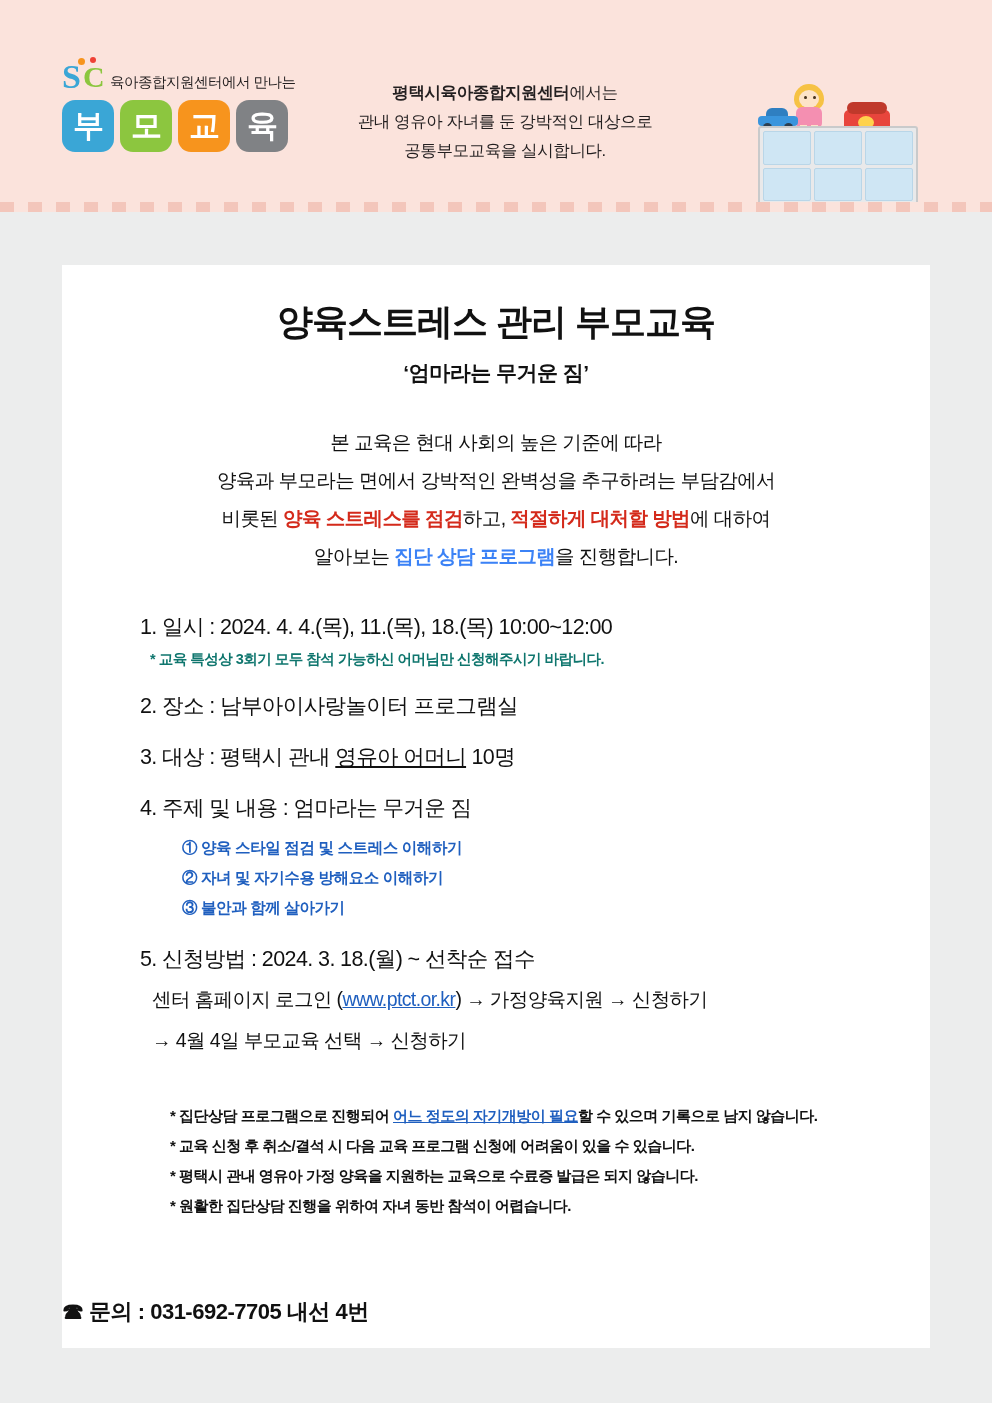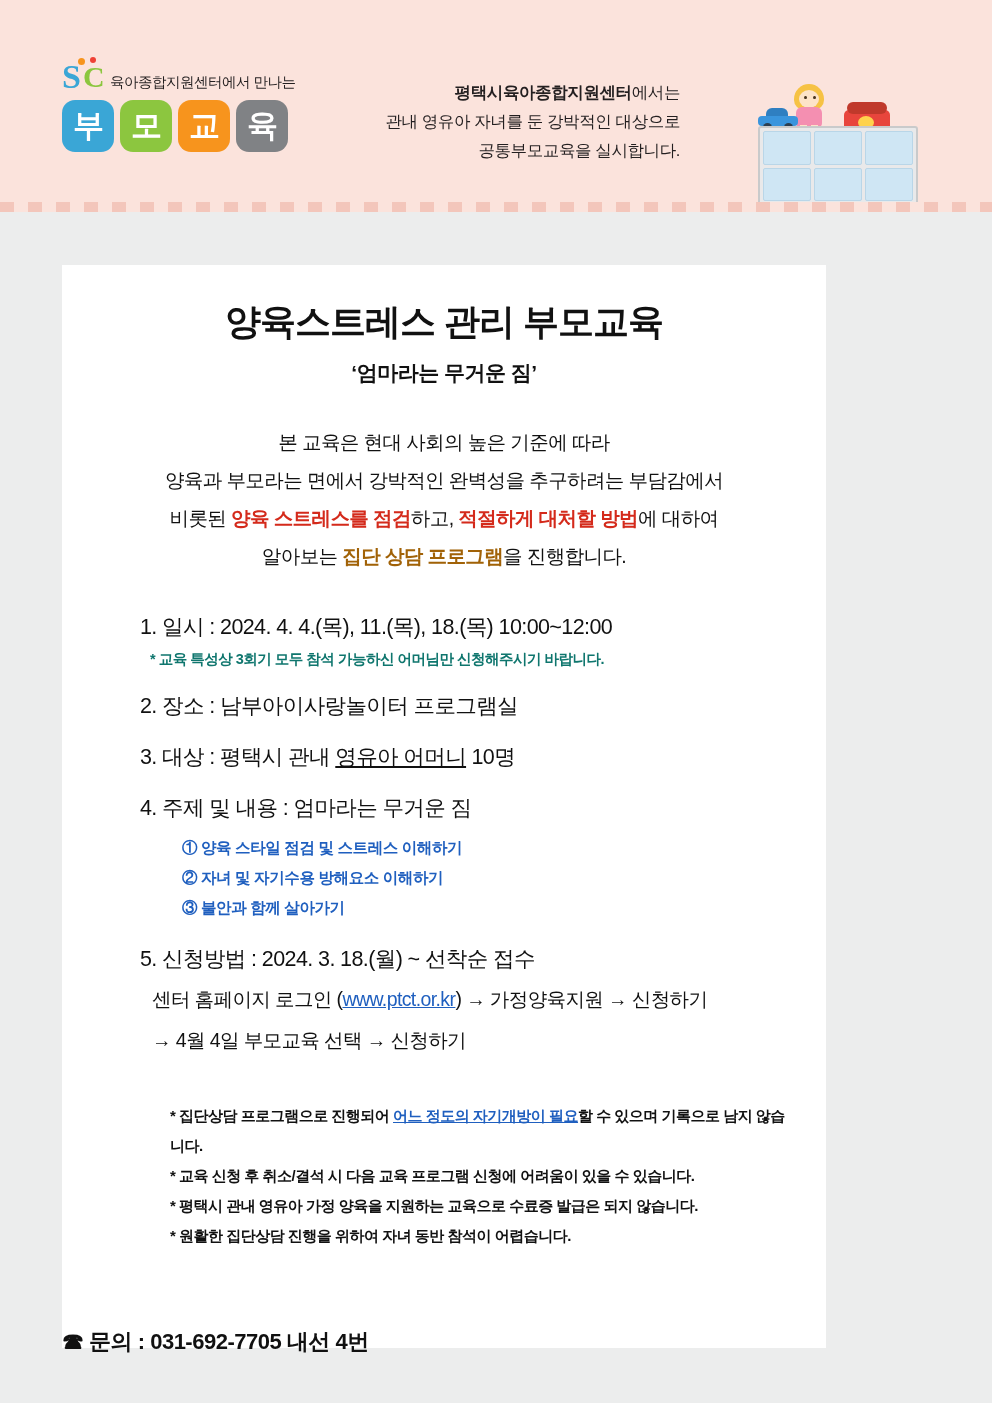--- a/index.html
+++ b/index.html
@@ -111,21 +111,21 @@
   .ch.c1 { background: #3aa6d6; }
   .ch.c2 { background: #8cc63f; }
   .ch.c3 { background: #f7941d; }
   .ch.c4 { background: #808285; }
 
   .header-text {
     position: absolute;
     left: 330px;
     top: 78px;
     width: 350px;
-    text-align: right;
+    text-align: center;
     line-height: 1.75;
     font-size: 16.5px;
     color: #231f20;
     letter-spacing: -0.4px;
   }
   .header-text .b { font-weight: bold; }
 
   
   .illus {
     position: absolute;
@@ -213,21 +213,21 @@
     left: 0;
     top: 212px;
     width: 992px;
     height: 1191px;
     background: #eceded;
   }
   .paper {
     position: absolute;
     left: 62px;
     top: 265px;
-    width: 764px;
+    width: 868px;
     height: 1083px;
     background: #ffffff;
     box-sizing: border-box;
   }
 
   .title {
     text-align: center;
     font-size: 36px;
     font-weight: bold;
     color: #111111;
@@ -246,21 +246,21 @@
   .intro {
     margin-top: 36px;
     text-align: center;
     font-size: 19.5px;
     line-height: 1.95;
     color: #111111;
     letter-spacing: -0.6px;
     padding: 0 58px;
   }
   .intro .red { color: #d42a1b; font-weight: bold; }
-  .intro .blue { color: #a16207; font-weight: bold; }
+  .intro .blue { color: #3b82f6; font-weight: bold; }
 
   .items {
     margin-top: 38px;
     padding-left: 78px;
     padding-right: 52px;
   }
   .item {
     font-size: 21.5px;
     color: #111111;
     letter-spacing: -0.6px;

